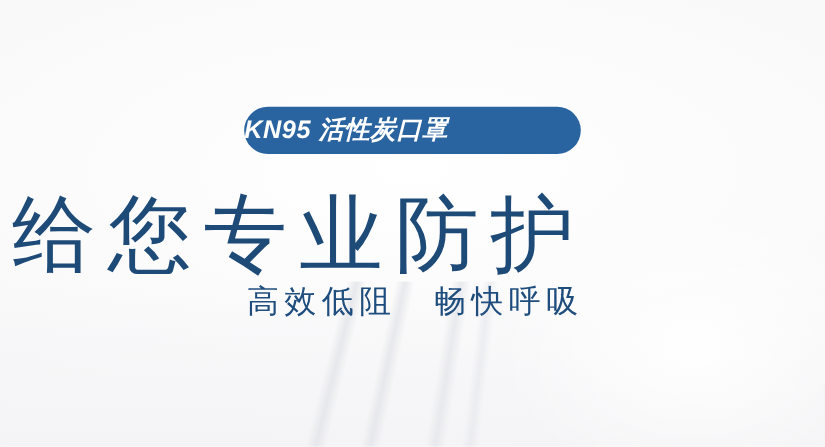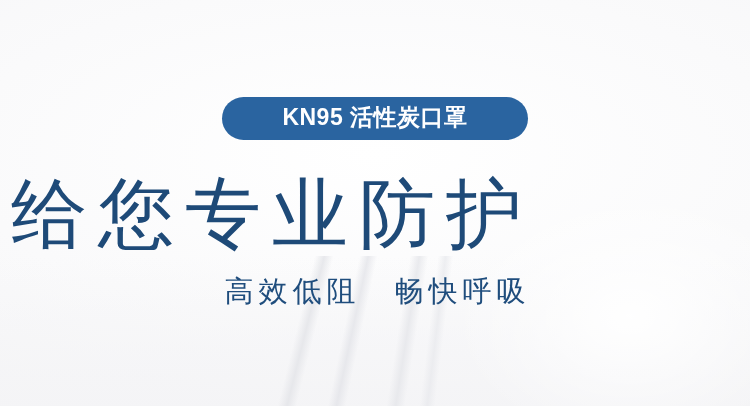--- a/index.html
+++ b/index.html
@@ -59,22 +59,23 @@
   .badge {
     position: absolute;
     left: 222px;
     top: 97px;
     width: 306px;
     height: 43px;
     border-radius: 22px;
     background: #2a64a0;
     display: flex;
     align-items: center;
-    justify-content: center;
+    justify-content: flex-start;
     box-sizing: border-box;
+    font-style: italic;
   }
   .badge-text {
     color: #ffffff;
     font-size: 23px;
     font-weight: bold;
     line-height: 1;
     letter-spacing: 0.5px;
     white-space: nowrap;
     transform: translateY(-1px);
   }
@@ -93,21 +94,21 @@
     letter-spacing: 11px;
     text-indent: 11px;
     white-space: nowrap;
   }
 
   
   .subtitle {
     position: absolute;
     left: 0;
     right: 0;
-    top: 272px;
+    top: 256px;
     text-align: center;
     color: #1f4d7d;
     font-size: 29px;
     font-weight: normal;
     line-height: 38px;
     letter-spacing: 5px;
     text-indent: 5px;
     white-space: pre;
   }
 </style>

